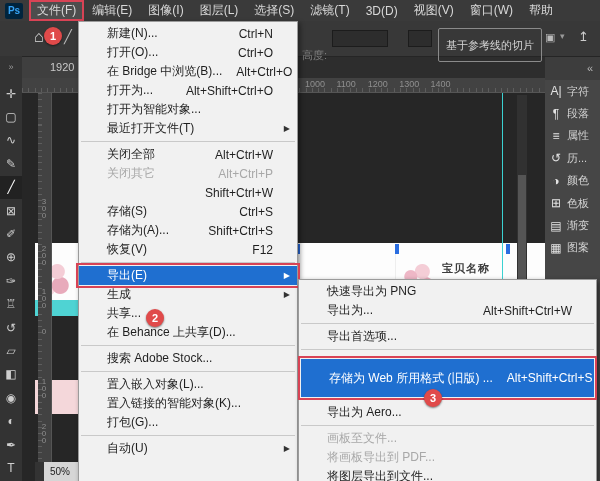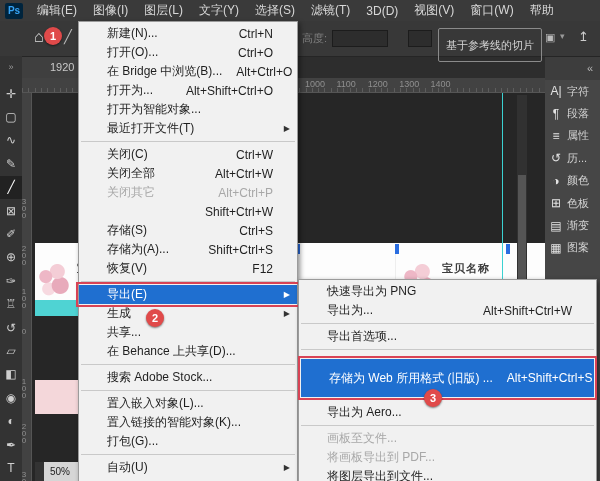--- a/index.html
+++ b/index.html
@@ -12,40 +12,40 @@
   .pslogo{width:18px;height:16px;margin:0 6px 0 5px;background:#00243d;color:#35a3f5;
           font-weight:bold;font-size:10px;display:flex;align-items:center;justify-content:center;
           border-radius:2px}
   .mbar-item{padding:0 8px;height:21px;display:flex;align-items:center;cursor:default;white-space:nowrap}
   .mbar-item.active{background:#4d4d4d;outline:2px solid #d84355;outline-offset:-2px}
   
   .optionsbar{position:absolute;left:0;top:21px;width:600px;height:35px;background:#383838;
               border-bottom:1px solid #252525;color:#ccc;font-size:11px;z-index:2}
   .home{position:absolute;left:34px;top:7px;font-size:16px;color:#ddd}
   .opt-tool{position:absolute;left:64px;top:8px;font-size:13px;color:#bbb}
-  .hlabel{position:absolute;left:302px;top:10px;color:#7d7d7d}
+  .hlabel{position:absolute;left:302px;top:27px;color:#7d7d7d}
   .hfield{position:absolute;left:332px;top:9px;width:54px;height:15px;background:#2d2d2d;border:1px solid #1c1c1c}
   .hfield2{position:absolute;left:408px;top:9px;width:22px;height:15px;background:#2d2d2d;border:1px solid #1c1c1c}
   .slices-btn{position:absolute;left:438px;top:7px;height:16px;line-height:16px;padding:8px 7px;
               border:1px solid #8a8a8a;border-radius:2px;color:#d5d5d5}
   .opt-slice{position:absolute;left:545px;top:10px;font-size:11px;color:#bbb}
   .opt-drop{position:absolute;left:560px;top:10px;font-size:9px;color:#999}
   .opt-export{position:absolute;left:578px;top:8px;font-size:13px;color:#ccc}
   
   .tabbar{position:absolute;left:22px;top:56px;width:523px;height:22px;background:#2d2d2d;z-index:1}
   .doctab{position:absolute;left:0;top:0;width:230px;height:22px;background:#3f3f3f;
           color:#c8c8c8;font-size:11px;line-height:22px;padding-left:28px;box-sizing:border-box;
           border-right:1px solid #262626}
   
   .hruler{position:absolute;left:22px;top:78px;width:523px;height:15px;background:#424242;
           border-bottom:1px solid #555;display:flex;padding-left:283px;box-sizing:border-box;z-index:1;
           background-image:repeating-linear-gradient(90deg,#5d5d5d 0 1px,transparent 1px 6.3px);
           background-size:100% 4px;background-position:0 100%;background-repeat:no-repeat}
   .hruler span{width:31.4px;font-size:9px;color:#8f8f8f;line-height:13px}
-  .vruler{position:absolute;left:18px;top:93px;width:13px;height:388px;background:#424242;
+  .vruler{position:absolute;left:38px;top:93px;width:13px;height:388px;background:#424242;
           border-right:1px solid #555;z-index:1;
           background-image:repeating-linear-gradient(180deg,#5d5d5d 0 1px,transparent 1px 6.3px);
           background-size:4px 100%;background-repeat:no-repeat}
   .vruler div{position:absolute;left:2px;width:8px;font-size:8px;line-height:7px;color:#8f8f8f;
               text-align:center;word-break:break-all}
   .vruler div:nth-of-type(1){top:105px}.vruler div:nth-of-type(2){top:152px}
   .vruler div:nth-of-type(3){top:195px}.vruler div:nth-of-type(4){top:235px}
   .vruler div:nth-of-type(5){top:285px}.vruler div:nth-of-type(6){top:330px}
   .vruler div:nth-of-type(7){top:378px}.vruler div:nth-of-type(8){top:423px}
   
@@ -117,31 +117,31 @@
   #ann2{left:146px;top:309px}
   #ann3{left:424px;top:389px}
 </style>
 </head>
 <body>
 
 <div class="titlebar">
   <div class="pslogo">Ps</div>
   <div style="display:flex">
 
+  <div class="mbar-item active">
+        <span>文件(F)</span>
+      </div>
       <div class="mbar-item">
         <span>编辑(E)</span>
       </div>
       <div class="mbar-item">
         <span>图像(I)</span>
       </div>
       <div class="mbar-item">
         <span>图层(L)</span>
-      </div>
-      <div class="mbar-item">
-        <span>文字(Y)</span>
       </div>
       <div class="mbar-item">
         <span>选择(S)</span>
       </div>
       <div class="mbar-item">
         <span>滤镜(T)</span>
       </div>
       <div class="mbar-item">
         <span>3D(D)</span>
       </div>
@@ -352,25 +352,20 @@
       <span class="misc"></span>
 
     </div>
     <div class="mi submenu">
       <span class="milabel">最近打开文件(T)</span>
       <span class="misc"></span>
       <span class="miarrow">▶</span>
     </div>
     <div class="sep"></div>
     <div class="mi">
-      <span class="milabel">关闭(C)</span>
-      <span class="misc">Ctrl+W</span>
-
-    </div>
-    <div class="mi">
       <span class="milabel">关闭全部</span>
       <span class="misc">Alt+Ctrl+W</span>
 
     </div>
     <div class="mi disabled">
       <span class="milabel">关闭其它</span>
       <span class="misc">Alt+Ctrl+P</span>
 
     </div>
     <div class="mi">

